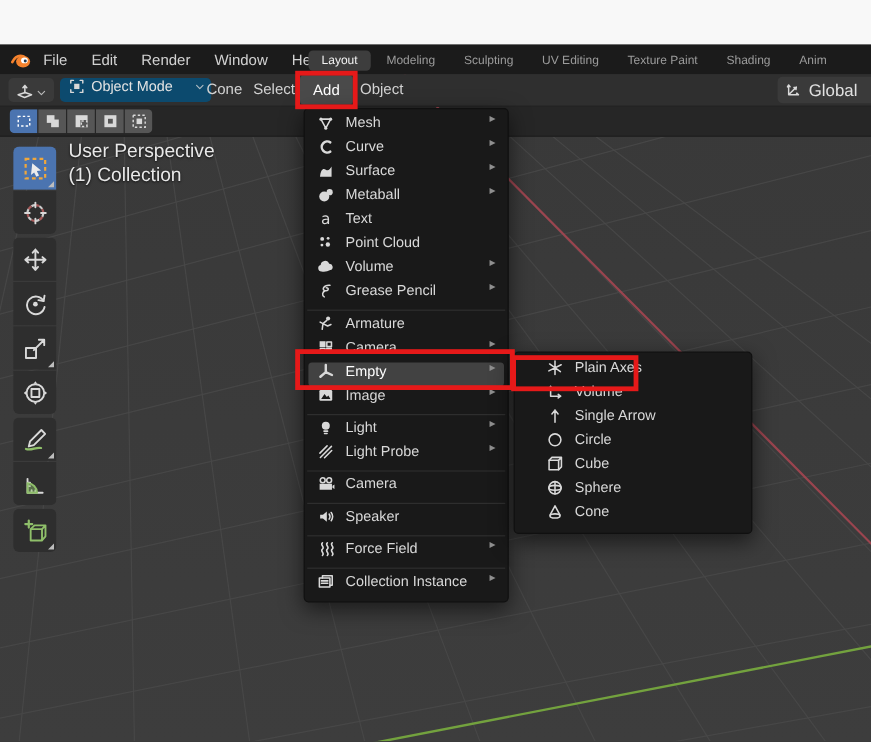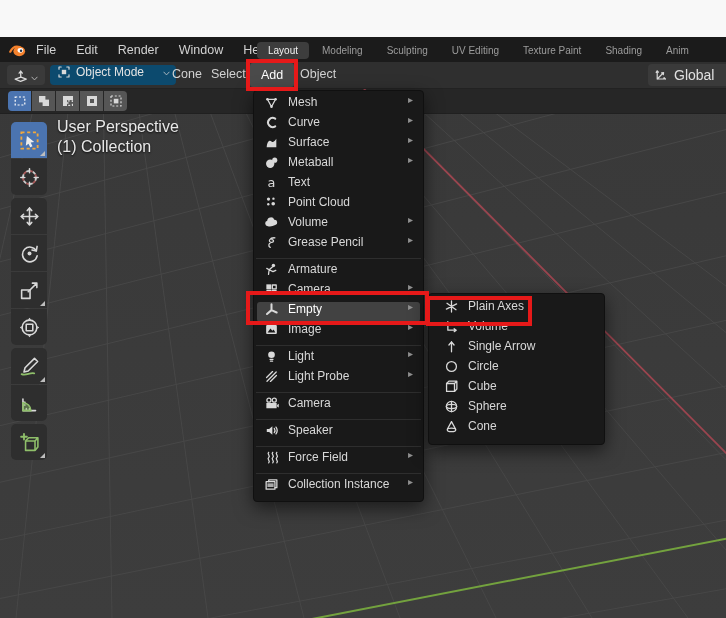--- a/index.html
+++ b/index.html
@@ -59,21 +59,21 @@
   .tool{width:36px;height:36px;background:#2e2e2e;display:flex;align-items:center;justify-content:center;position:relative}
   .tool.active{background:#4b74b0}
   .tool .ic{width:21px;height:21px}
   .tool.has-sub::after{content:"";position:absolute;right:2px;bottom:2px;width:0;height:0;border-style:solid;border-width:0 0 5px 5px;border-color:transparent transparent #bdbdbd transparent}
 
   
   #axis-overlay{left:0;top:0;width:726px;height:618px;z-index:4;pointer-events:none}
 
   
   #add-menu{left:253px;top:90px;width:169px;background:#191919;border:1px solid #101010;border-radius:4px;padding:4px 0;z-index:10;box-shadow:0 6px 18px rgba(0,0,0,.55)}
-  #empty-submenu{left:428px;top:293px;width:165px;background:#191919;border:1px solid #101010;border-radius:4px;padding:5px 5px;z-index:10;box-shadow:0 6px 18px rgba(0,0,0,.55)}
+  #empty-submenu{left:428px;top:293px;width:165px;background:#191919;border:1px solid #101010;border-radius:4px;padding:5px 16px;z-index:10;box-shadow:0 6px 18px rgba(0,0,0,.55)}
   .mrow{height:20px;display:flex;align-items:flex-start;position:relative;margin:0 3px;padding:0 6px 0 7px;border-radius:3px}
   .mrow.hl{background:#424242}
   .micon{width:15px;height:15px;margin-right:9px;flex:none}
   .mlabel{font-size:12px;color:#d8d8d8;white-space:nowrap}
   .mrow.hl .mlabel{color:#ffffff}
   .marrow{position:absolute;right:7px;color:#8f8f8f;font-size:10px;line-height:10px}
   .marrow::after{content:"\25B8"}
   .msep{height:7px;display:flex;align-items:center;padding:0 2px}
   .msep>div{height:1px;background:#2e2e2e;width:100%}
 

